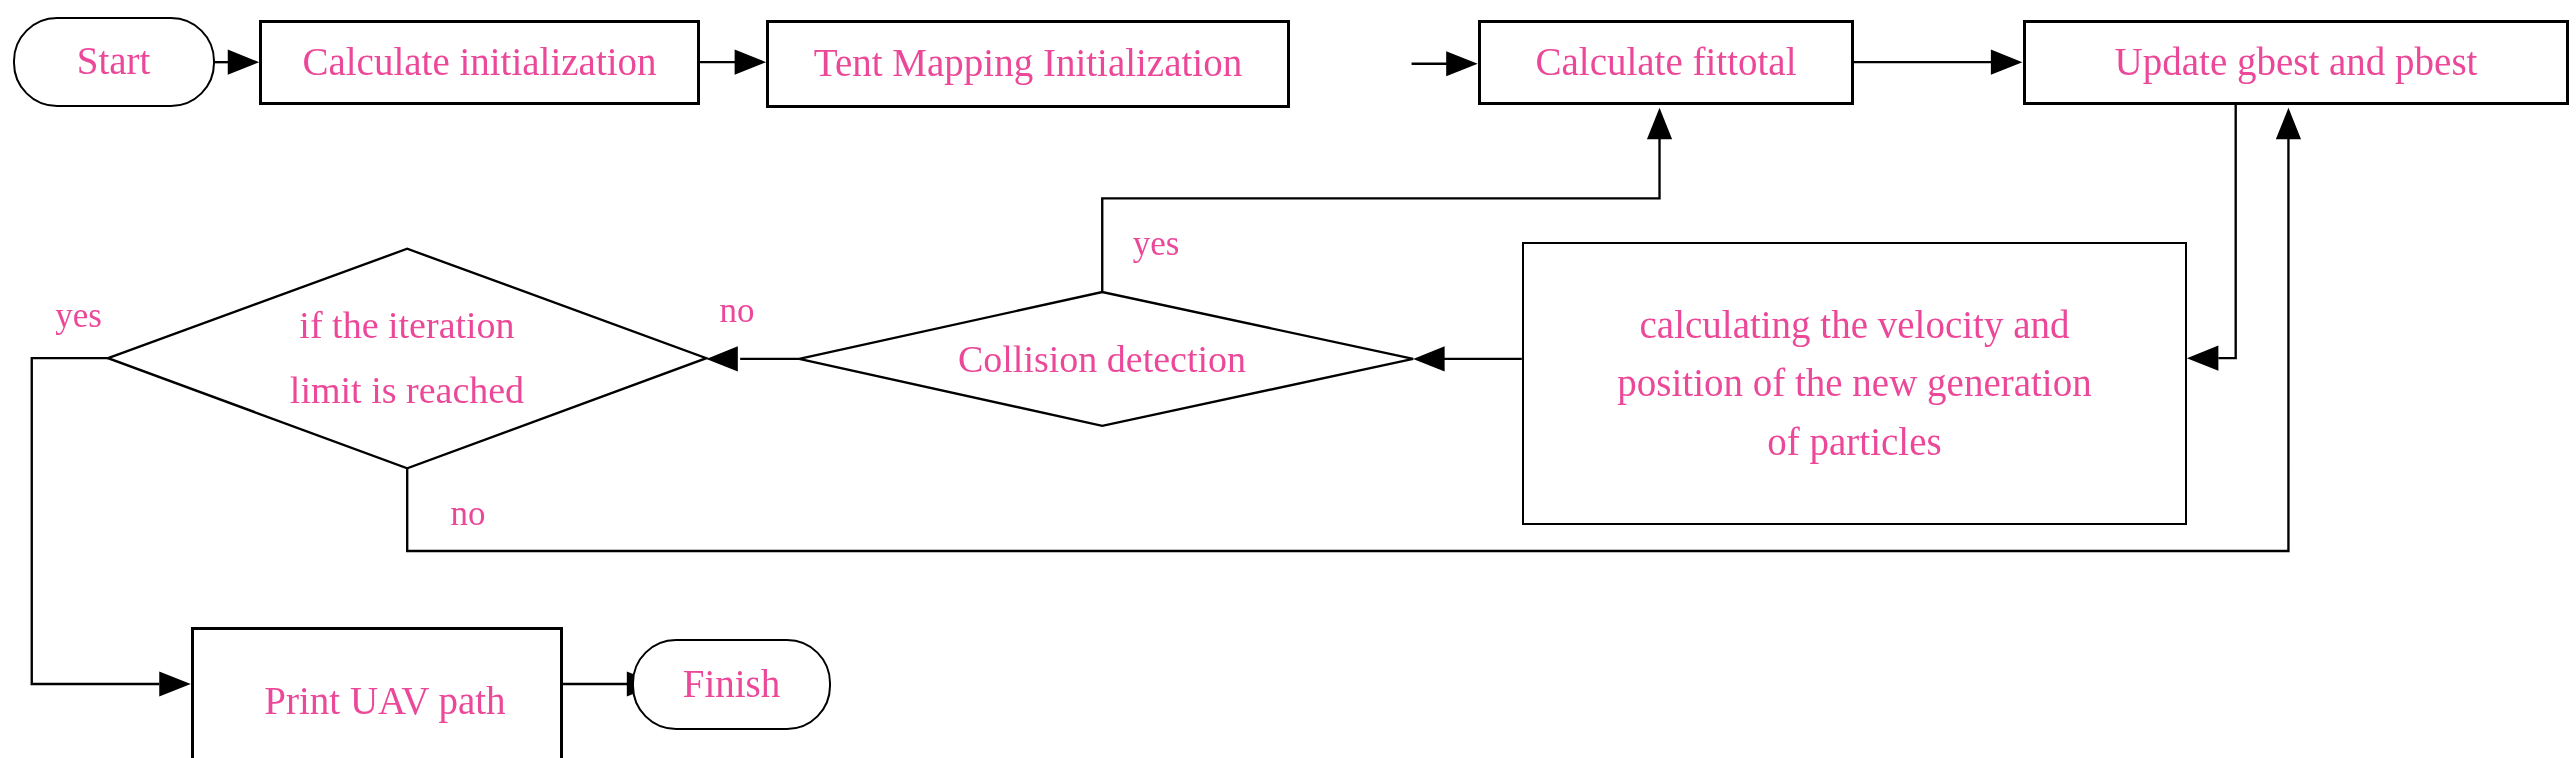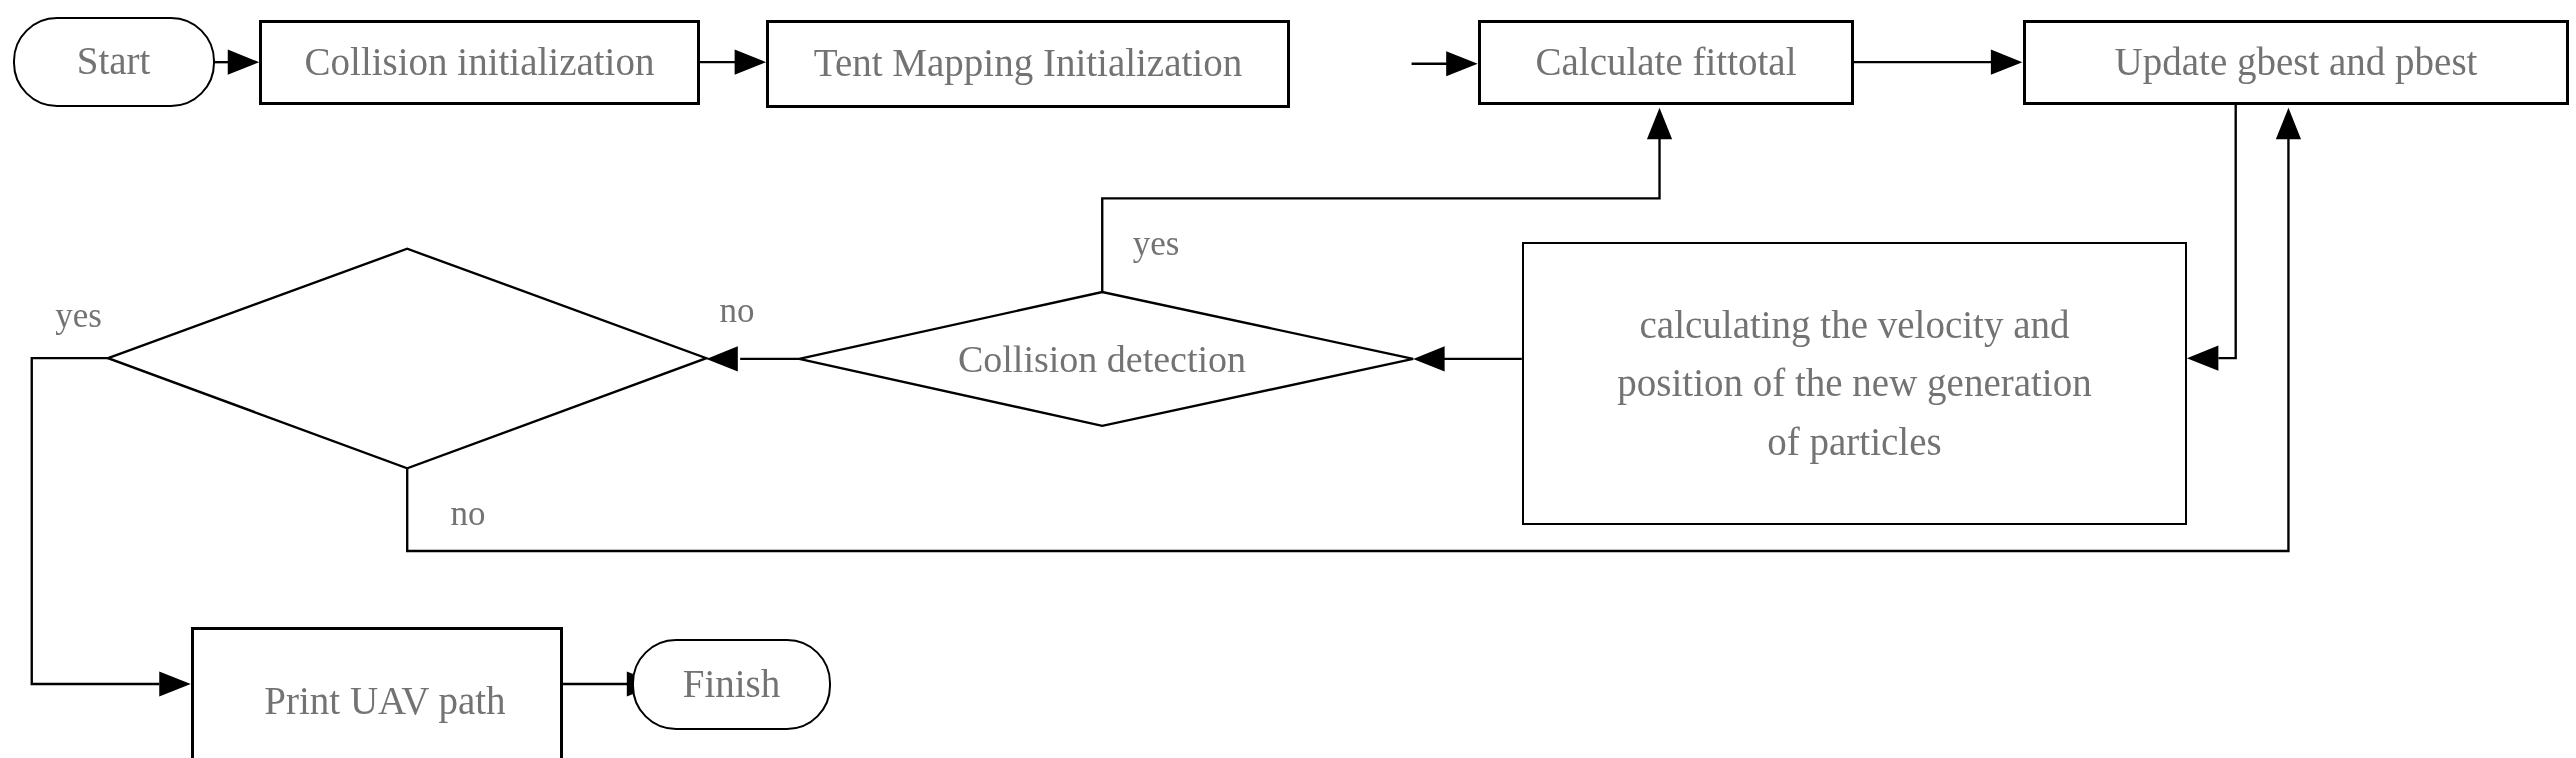--- a/index.html
+++ b/index.html
@@ -6,21 +6,21 @@
     margin: 0;
     padding: 0;
     background: #ffffff;
   }
   .canvas {
     position: relative;
     width: 2576px;
     height: 758px;
     background: #ffffff;
     font-family: "Liberation Serif", "DejaVu Serif", serif;
-    color: #737373;
+    color: #ec4899;
     overflow: hidden;
   }
   svg.edge-layer {
     position: absolute;
     left: 0; top: 0;
     width: 2576px;
     height: 758px;
   }
   .node {
     position: absolute;
@@ -106,38 +106,40 @@
 
     <polyline points="517,595 517,700 2907,700 2907,175" fill="none" stroke="#000000" stroke-width="3"></polyline>
     <polygon points="2907,137 2891,177 2923,177" fill="#000000"></polygon>
 
     <polyline points="715,869 798,869" fill="none" stroke="#000000" stroke-width="3"></polyline>
     <polygon points="836,869 796,853 796,885" fill="#000000"></polygon>
   </svg>
 
   <div class="node terminator" style="left:12.6px; top:16.5px; width:202px; height:90px;"><span>Start</span></div>
 
-  <div class="node process" style="left:259px; top:19.7px; width:441px; height:85px;"><span>Collision initialization</span></div>
+  <div class="node process" style="left:259px; top:19.7px; width:441px; height:85px;"><span>Calculate initialization</span></div>
 
   <div class="node process" style="left:766px; top:19.7px; width:524px; height:88px;"><span>Tent Mapping Initialization</span></div>
 
   <div class="node process" style="left:1478px; top:19.7px; width:376px; height:85px;"><span>Calculate fittotal</span></div>
 
   <div class="node process" style="left:2023px; top:19.7px; width:546px; height:85px;"><span>Update gbest and pbest</span></div>
 
   <div class="node process-thin" style="left:1522px; top:242px; width:665px; height:283px; line-height:1.5;"><span>calculating the velocity and
 position of the new generation
 of particles</span></div>
 
   <div class="node process-mid" style="left:191px; top:627px; width:372px; height:148px;padding-left:16px;"><span>Print UAV path</span></div>
 
   <div class="node terminator" style="left:632px; top:639px; width:199px; height:91px;"><span>Finish</span></div>
 
   <div class="decision-label" style="left:866px; top:328px; width:472px; height:63px;">Collision detection</div>
 
+  <div class="decision-label" style="left:210px; top:281px; width:394px; height:154px;">if the iteration
+limit is reached</div>
 
   <div class="edge-label" style="left:1101px; top:219px; width:110px; height:50px;">yes</div>
 
   <div class="edge-label" style="left:682px; top:286px; width:110px; height:50px;">no</div>
 
   <div class="edge-label" style="left:23.6px; top:291px; width:110px; height:50px;">yes</div>
 
   <div class="edge-label" style="left:413px; top:489px; width:110px; height:50px;">no</div>
 
 </div>

